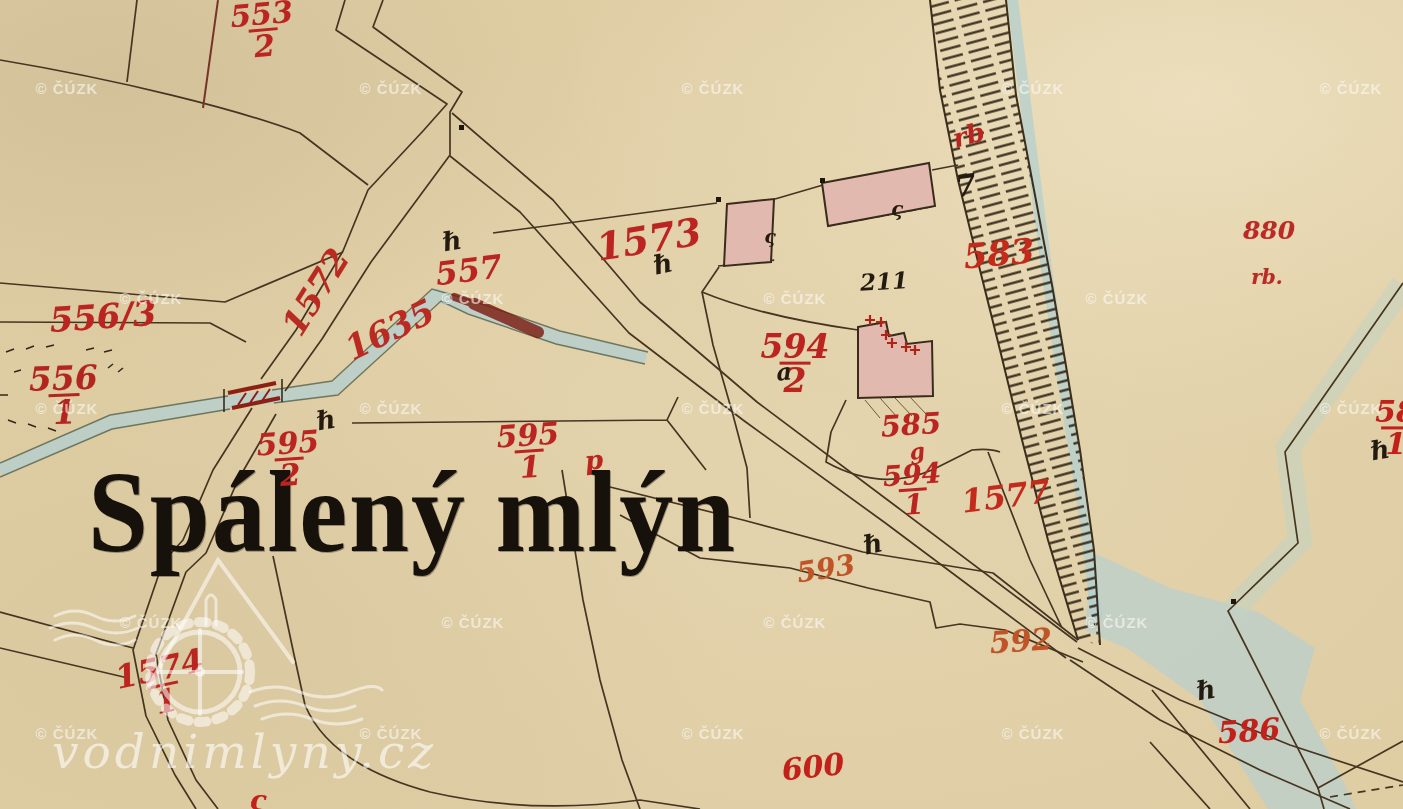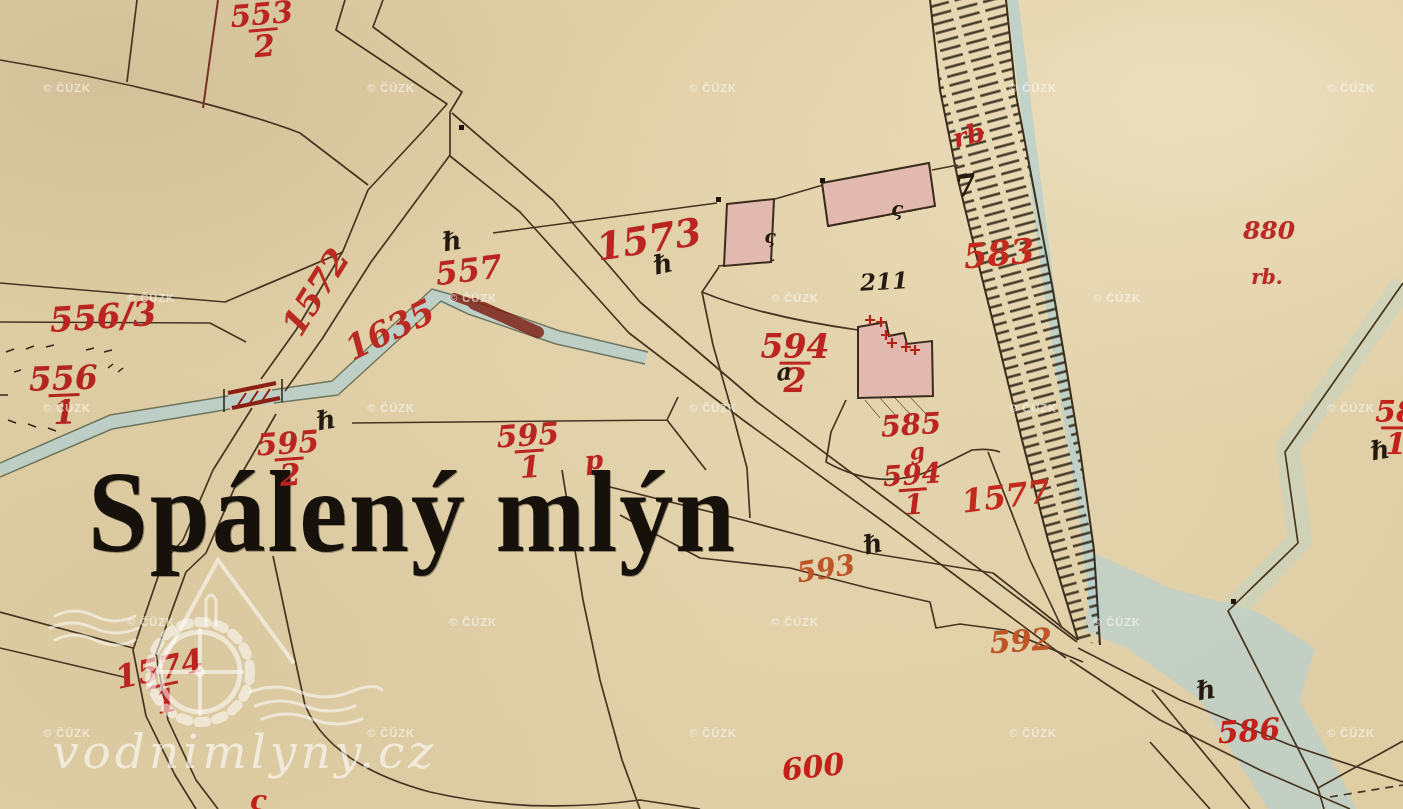--- a/index.html
+++ b/index.html
@@ -22,21 +22,21 @@
   .lbl .den{border-top:3px solid currentColor;padding:1px 4px 0 4px;}
   .sym{position:absolute;font-family:"DejaVu Serif",serif;font-style:italic;font-weight:600;
        color:#241b10;white-space:nowrap;line-height:1;}
   #place-name{position:absolute;left:88px;top:452px;font-family:"Liberation Serif",serif;
        font-weight:700;font-size:116px;line-height:1.05;color:#17110b;letter-spacing:2px;
        transform:scaleX(.93);transform-origin:left top;white-space:nowrap;
        text-shadow:1px 1px 0 rgba(23,17,11,.35);}
   
   #watermarks{position:absolute;inset:0;pointer-events:none;}
   .wm{position:absolute;transform:translate(-50%,-50%);color:rgba(250,248,244,.62);
-      font-family:"Liberation Sans",sans-serif;font-size:11px;font-weight:600;
+      font-family:"Liberation Sans",sans-serif;font-size:15px;font-weight:600;
       letter-spacing:1px;white-space:nowrap;}
   #logo-text{position:absolute;left:52px;top:724px;font-family:"DejaVu Serif",serif;
       font-style:italic;font-size:47px;color:rgba(255,255,255,.60);letter-spacing:4px;
       white-space:nowrap;}
 </style>
 </head>
 <body>
 
 <div id="app">
   <div id="paper"></div>

